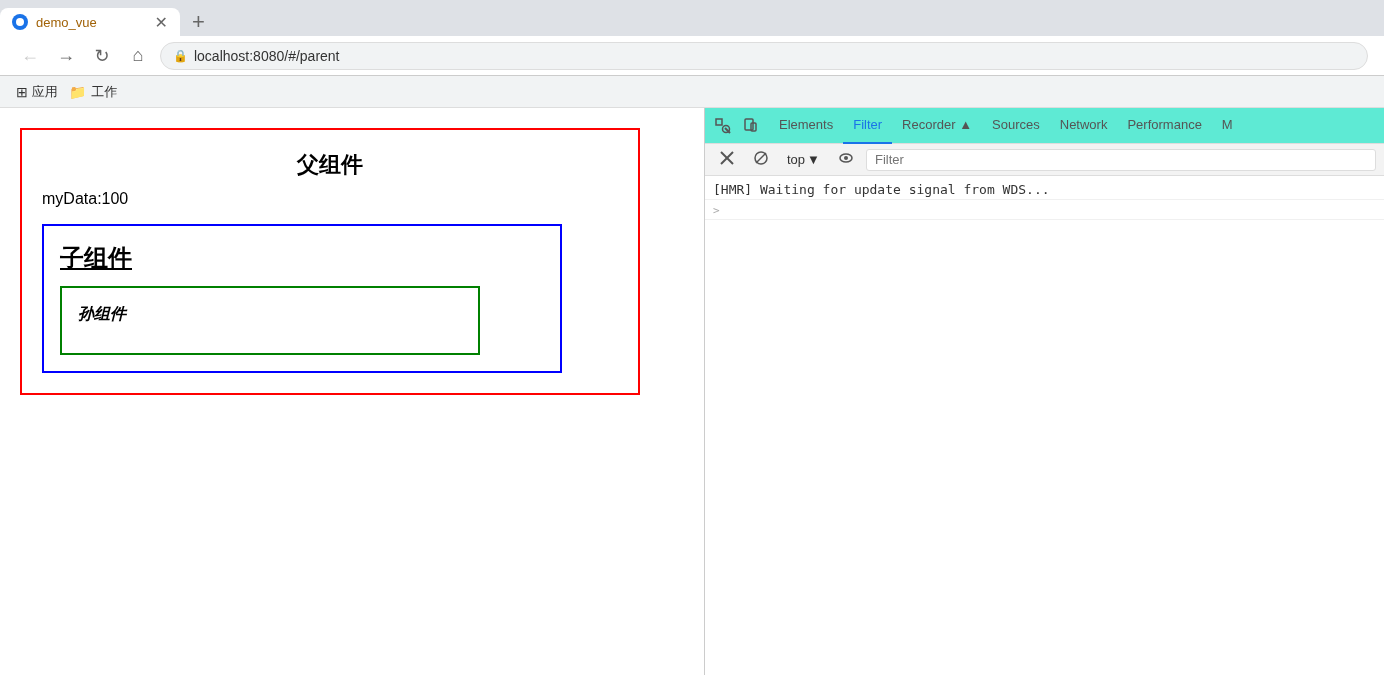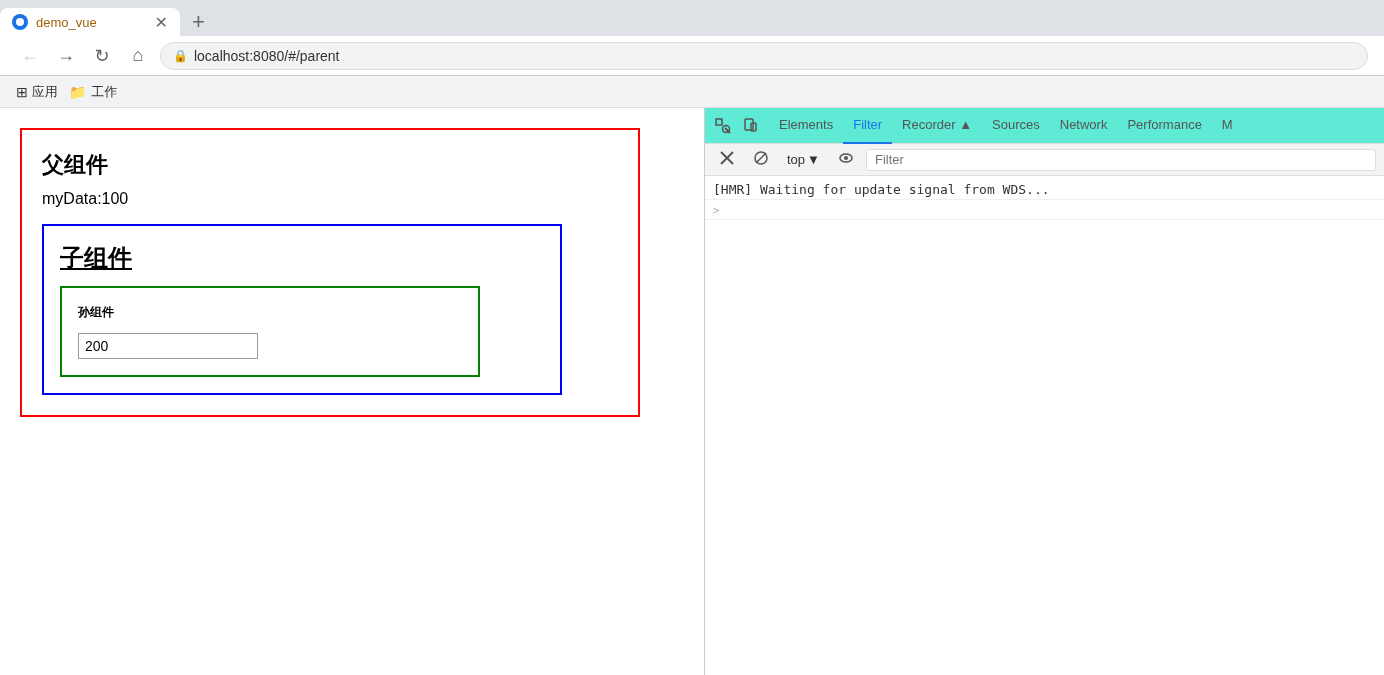--- a/index.html
+++ b/index.html
@@ -28,26 +28,26 @@
     .bookmark-icon { font-size: 14px; }
 
     
     .main-area { display: flex; height: calc(675px - 36px - 40px - 32px); }
 
     
     .web-content { flex: 1; background: #fff; padding: 20px; overflow: auto; }
 
     
     .parent-component { border: 2px solid red; padding: 20px; display: inline-block; min-width: 620px; }
-    .parent-title { font-size: 22px; font-weight: bold; margin-bottom: 10px; }
+    .parent-title { font-size: 22px; font-weight: bold; margin-bottom: 10px; text-align: center; }
     .parent-data { font-size: 16px; margin-bottom: 16px; }
     .child-component { border: 2px solid blue; padding: 16px; display: inline-block; min-width: 520px; }
     .child-title { font-size: 24px; font-weight: bold; margin-bottom: 12px; text-decoration: underline; }
     .grandchild-component { border: 2px solid green; padding: 16px; display: inline-block; min-width: 420px; }
-    .grandchild-title { font-size: 12px; font-weight: bold; margin-bottom: 12px; }
+    .grandchild-title { font-size: 16px; font-weight: bold; margin-bottom: 12px; font-style: italic; }
     .grandchild-input { border: 1px solid #999; padding: 4px 6px; font-size: 14px; width: 180px; }
 
     
     .devtools { width: 680px; background: #fff; border-left: 1px solid #ccc; display: flex; flex-direction: column; }
     .devtools-tabs { display: flex; align-items: center; background: #5eead4; border-bottom: 1px solid #ddd; height: 36px; padding: 0 4px; }
     .devtools-tab-btn { background: none; border: none; font-size: 13px; color: #555; padding: 0 10px; height: 36px; cursor: pointer; border-bottom: 2px solid transparent; }
     .devtools-tab-btn.active { color: #1a73e8; border-bottom: 2px solid #1a73e8; }
     
     .devtools-toolbar { display: flex; align-items: center; background: #f3f3f3; border-bottom: 1px solid #ddd; height: 32px; padding: 0 8px; gap: 6px; }
     .toolbar-btn { background: none; border: none; color: #555; font-size: 14px; cursor: pointer; padding: 3px 6px; border-radius: 3px; }
@@ -106,21 +106,20 @@
   <div class="main-area">
 
     <div class="web-content">
       <div class="parent-component">
         <div class="parent-title">父组件</div>
         <div class="parent-data">myData:100</div>
         <div class="child-component">
           <div class="child-title">子组件</div>
           <div class="grandchild-component">
             <div class="grandchild-title">孙组件</div>
-            <input class="grandchild-input" type="text" value="200" style="">
           </div>
         </div>
       </div>
     </div>
 
     <div class="devtools">
 
       <div class="devtools-tabs">
         <div class="side-icon-group">
           <button class="devtools-icon-btn">

